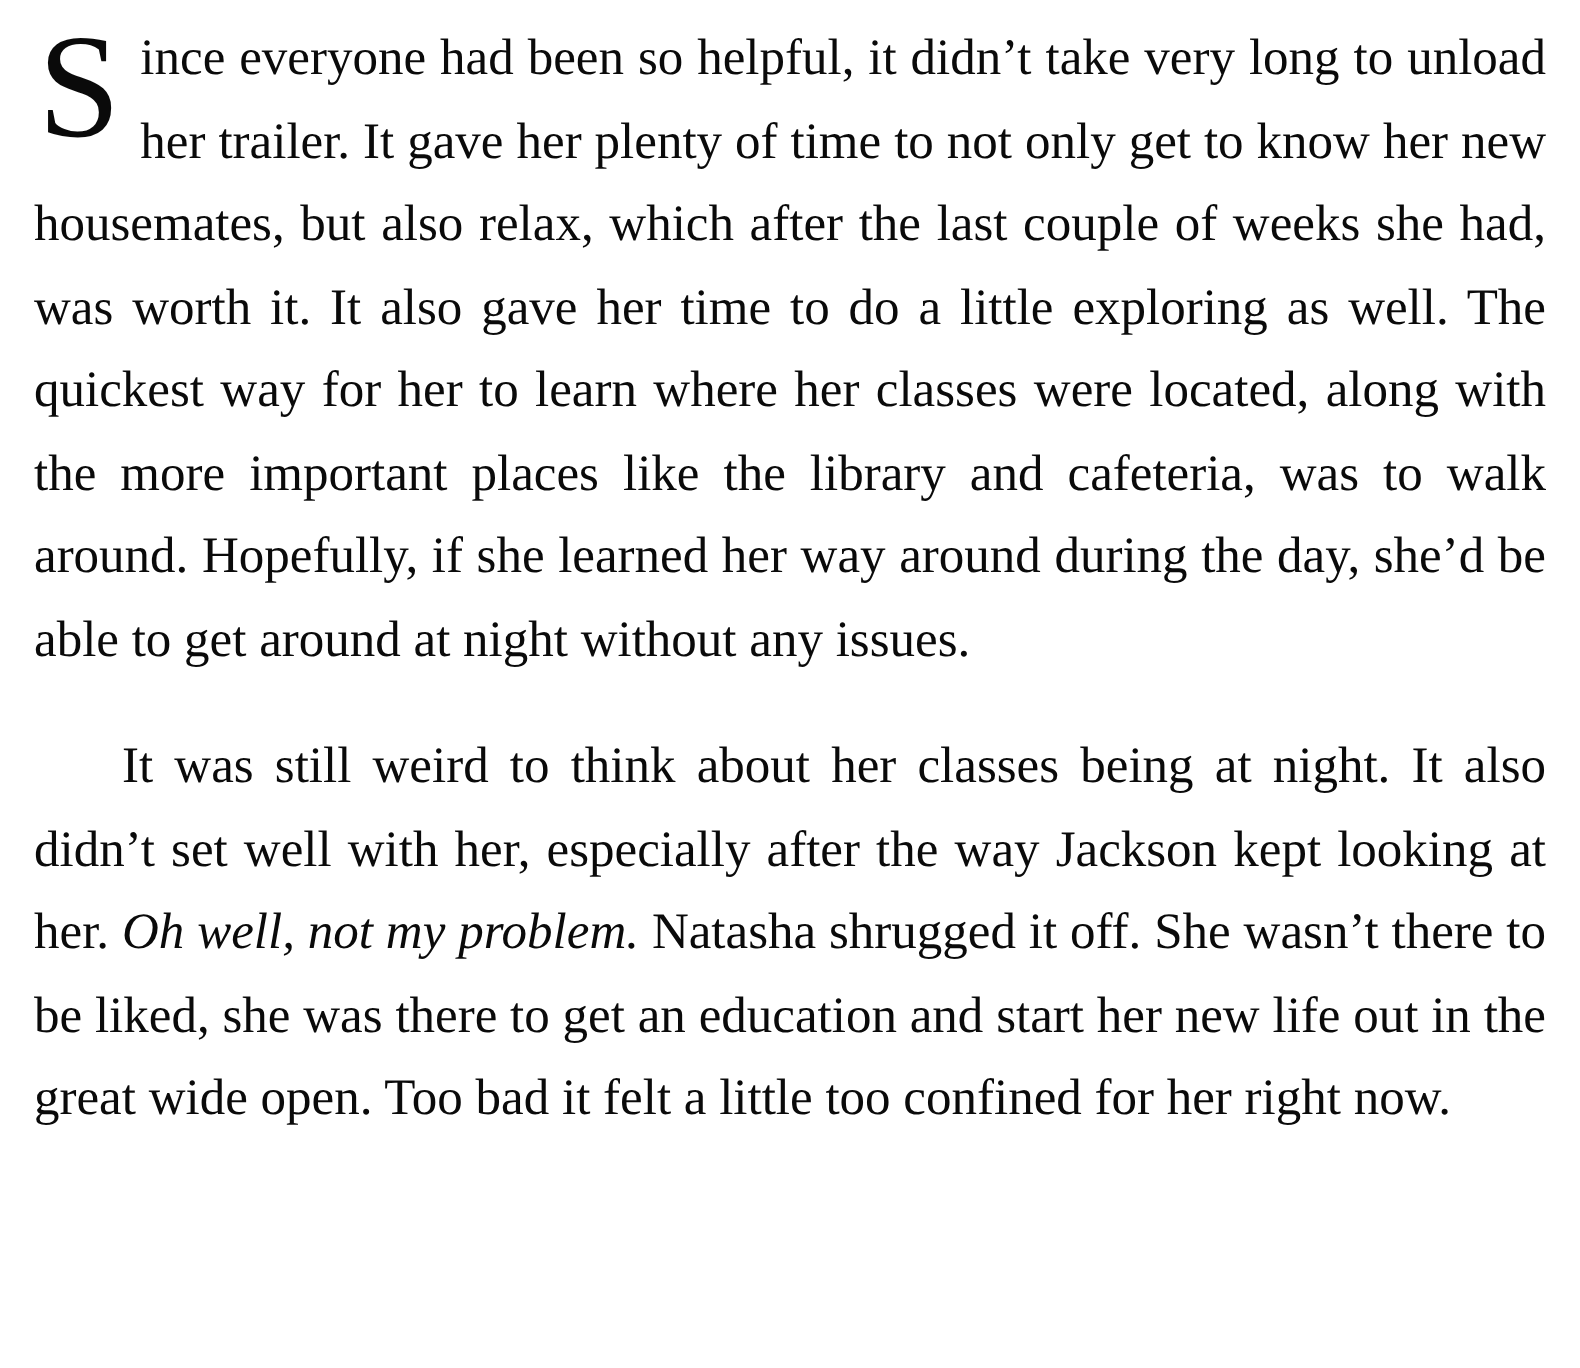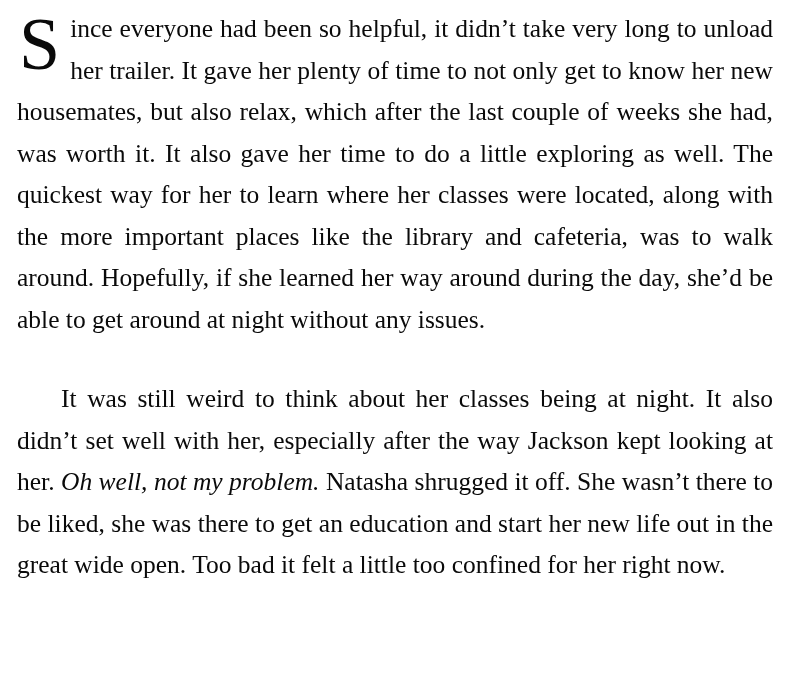--- a/index.html
+++ b/index.html
@@ -40,21 +40,21 @@
     float: left;
     font-family: "Liberation Serif", "DejaVu Serif", serif;
     font-size: 74px;
     line-height: 0.76;
     padding: 6px 10px 0 2px;
     margin-top: 2px;
     font-weight: normal;
   }
   .para-second {
     text-indent: 44px;
-    margin-top: 38px;
+    margin-top: 22px;
   }
   .emph {
     font-style: italic;
   }
 </style>
 </head>
 <body>
 
 <div class="page">
 

